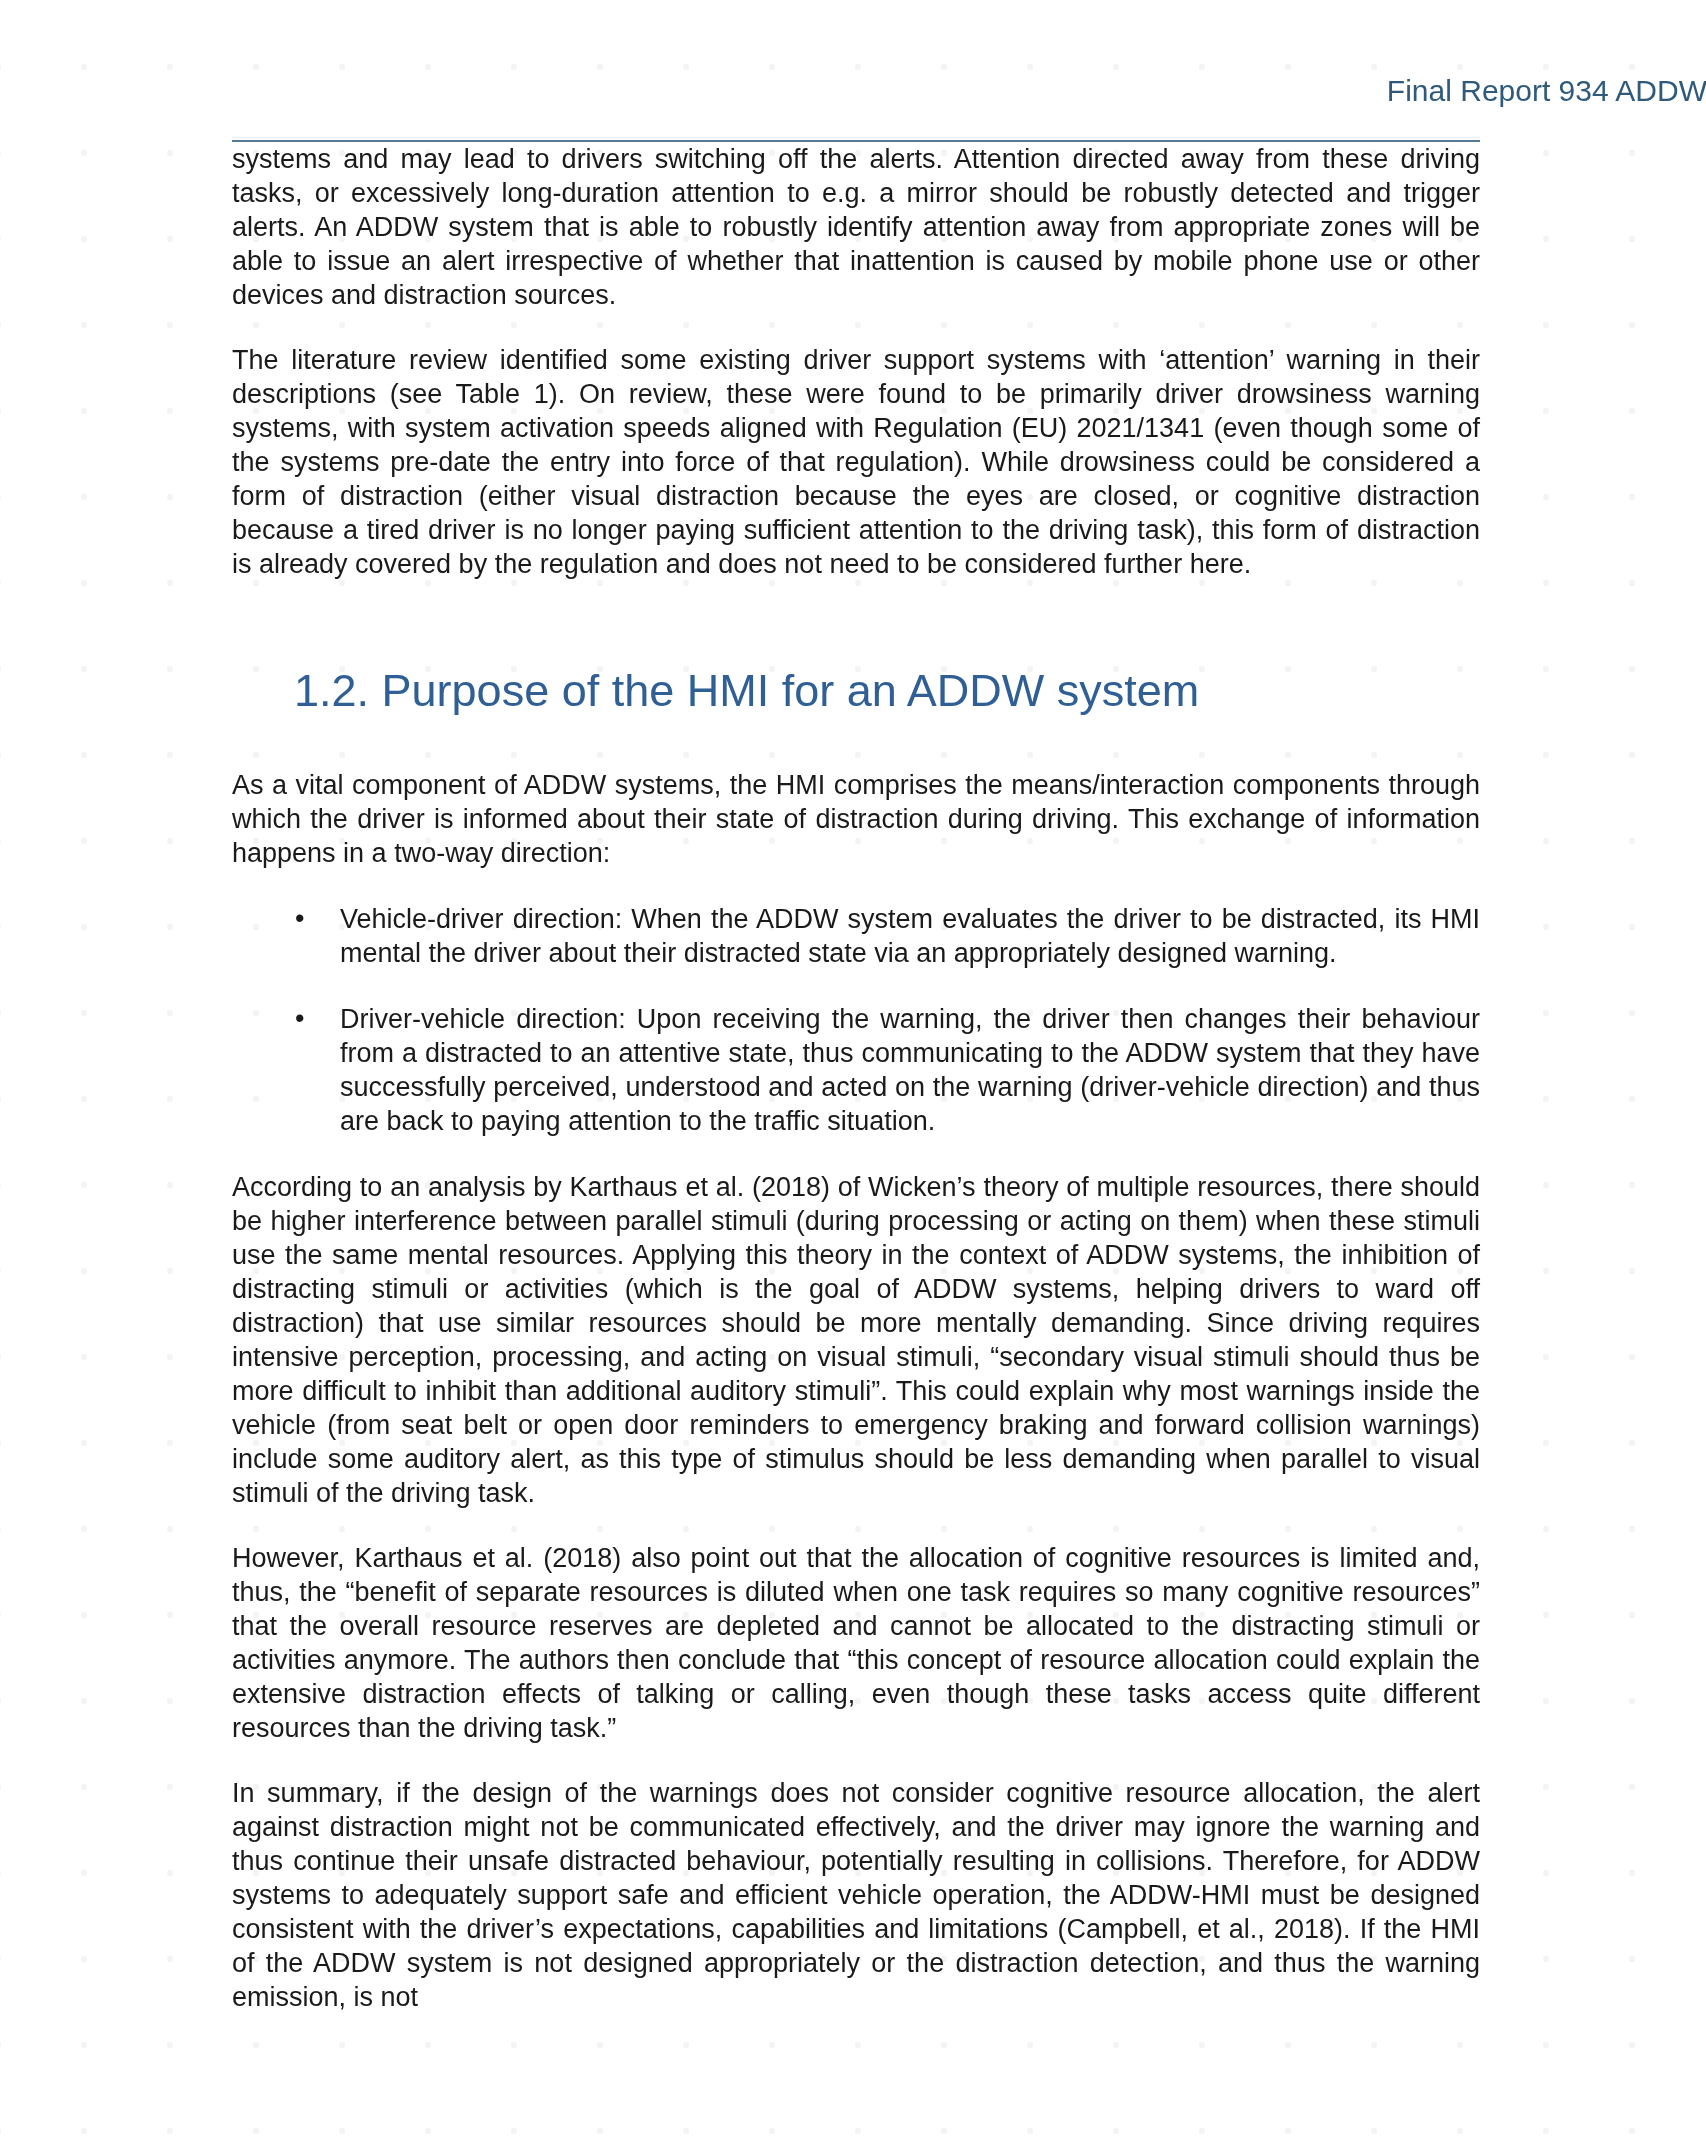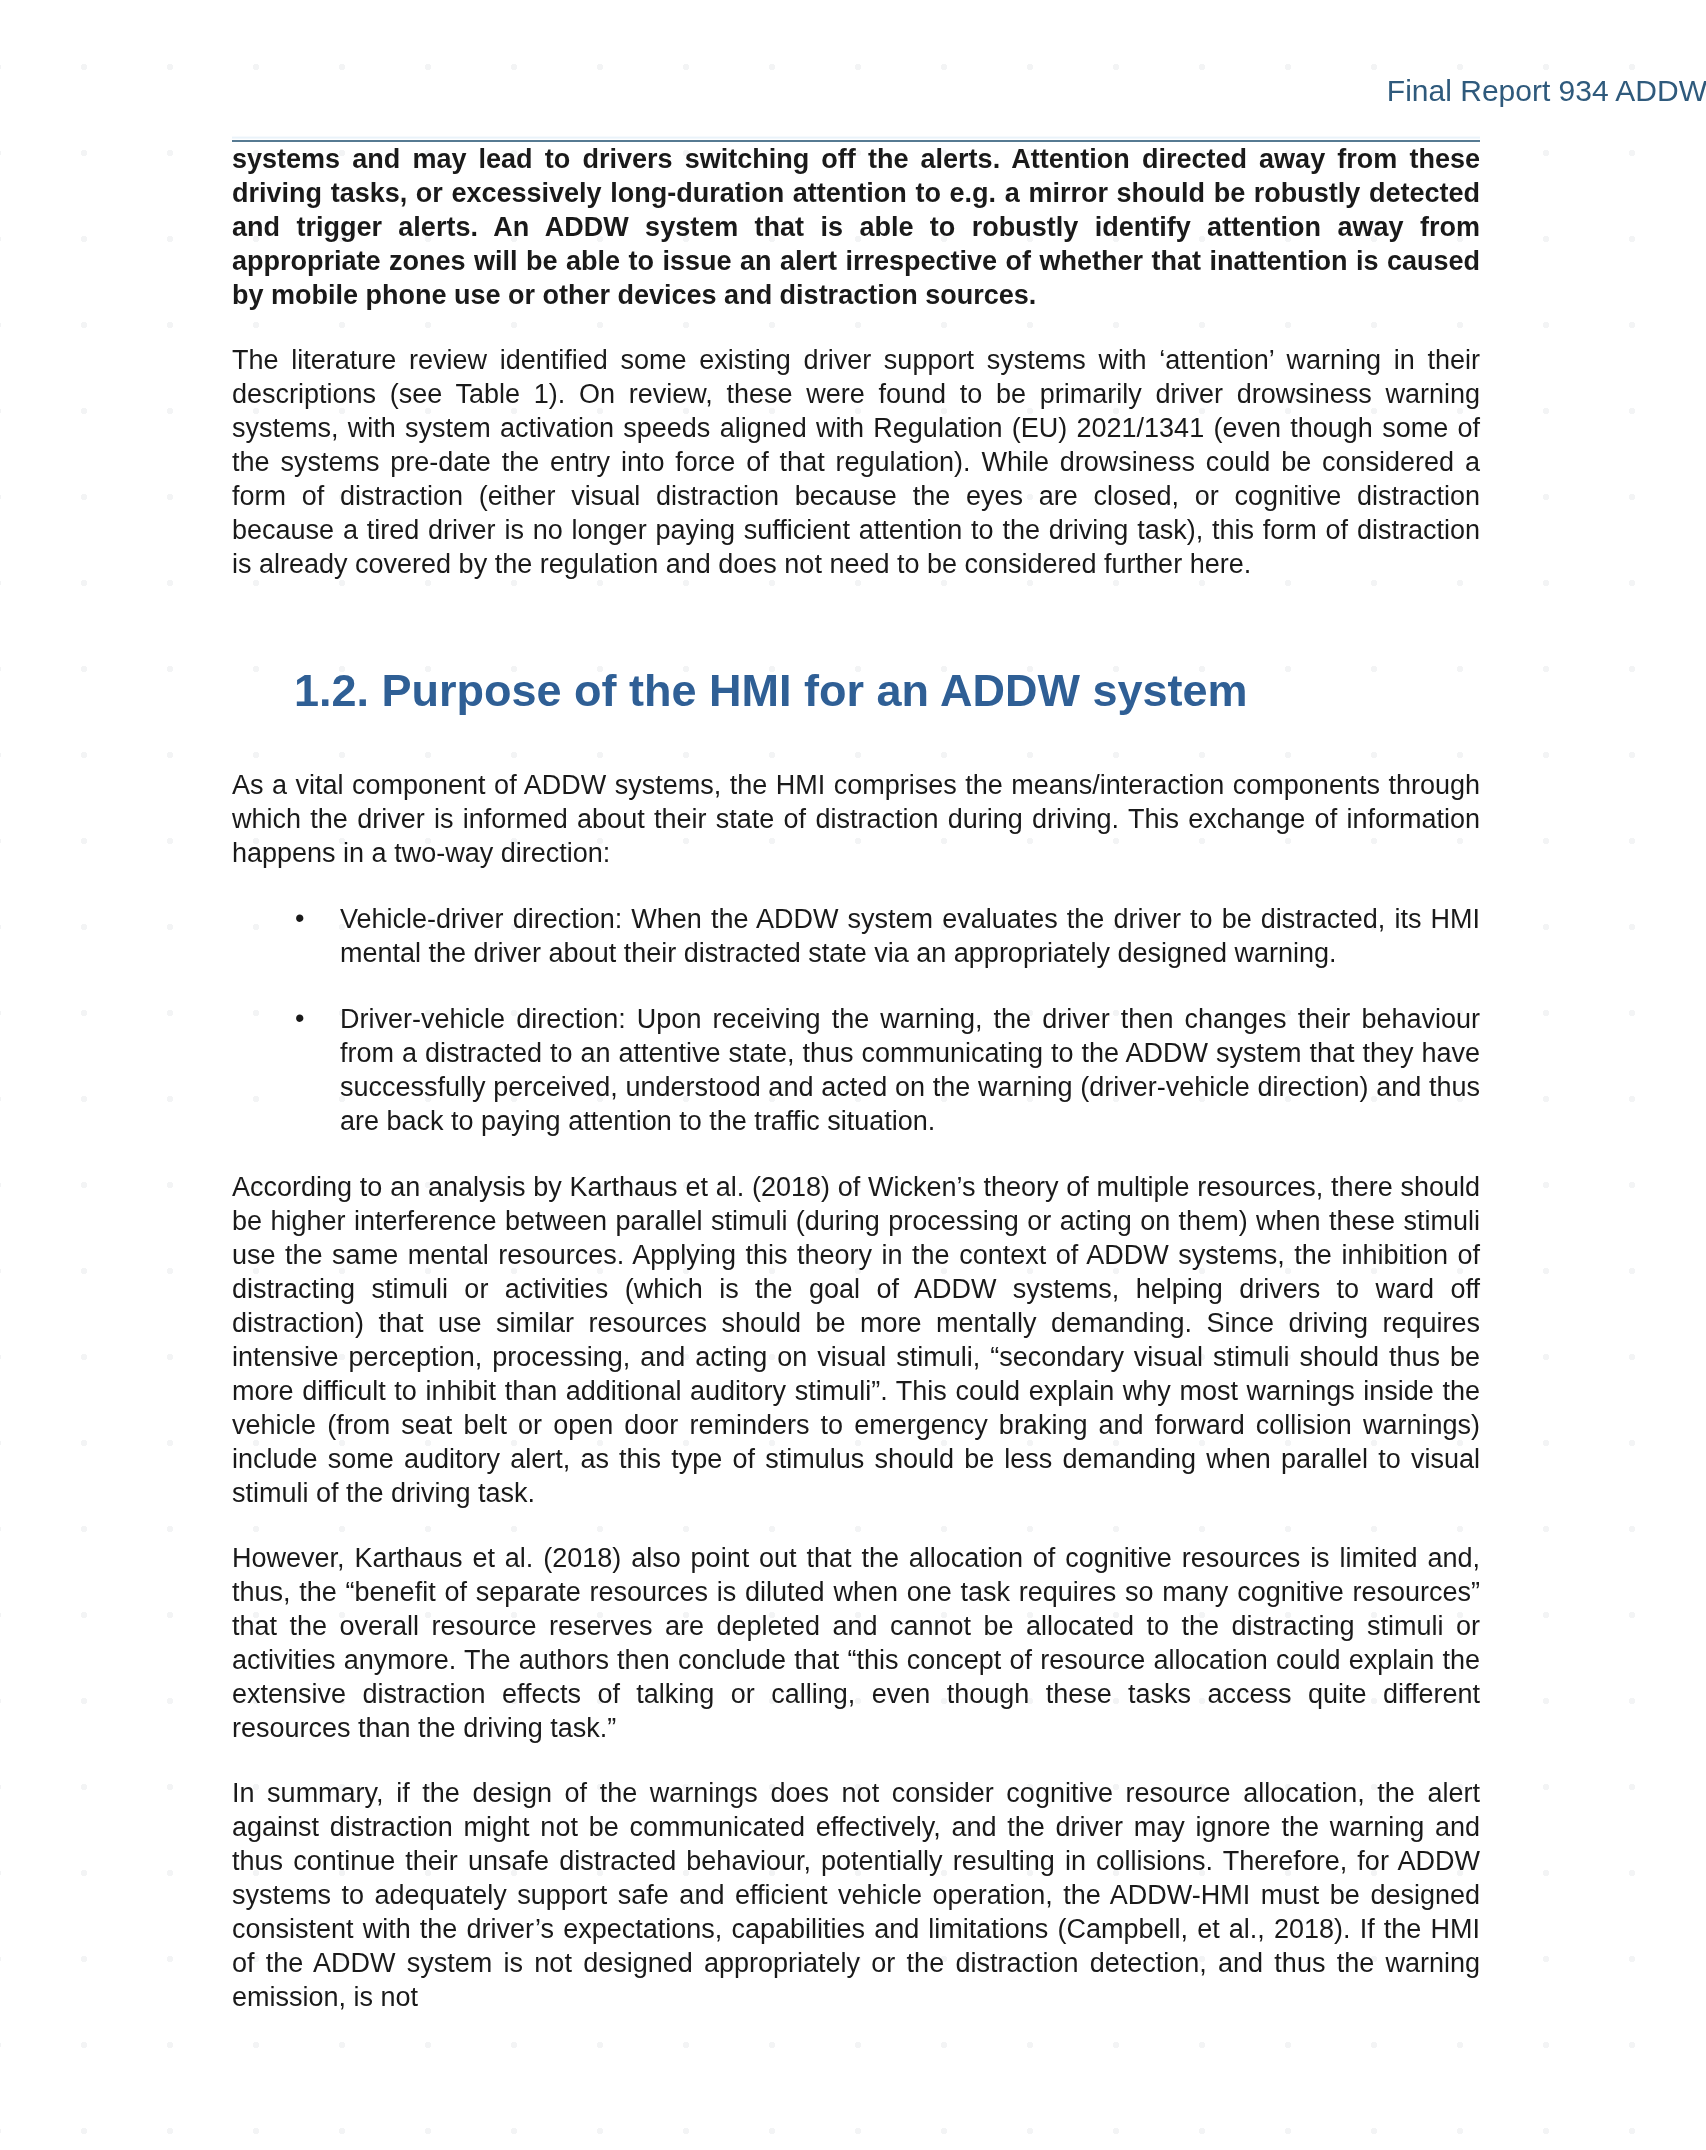--- a/index.html
+++ b/index.html
@@ -37,27 +37,27 @@
     margin: 0 227px 0 232px; 
   }
 
   .content p {
     font-size: 27px;
     line-height: 34px;
     text-align: justify;
     margin: 0 0 31px 0;
   }
 
-  .p-first { margin-top: 67px; font-weight: bold; }
+  .p-first { margin-top: 67px; }
 
   h2.section-heading {
     margin: 84px 0 51px 62px;
     font-size: 45px;
     line-height: 52px;
-    font-weight: 700;
+    font-weight: 400;
     color: #2f5f95;
   }
 
   ul.bullet-list {
     list-style: none;
     margin: 32px 0 0 0;
     padding: 0;
   }
 
   ul.bullet-list li {

